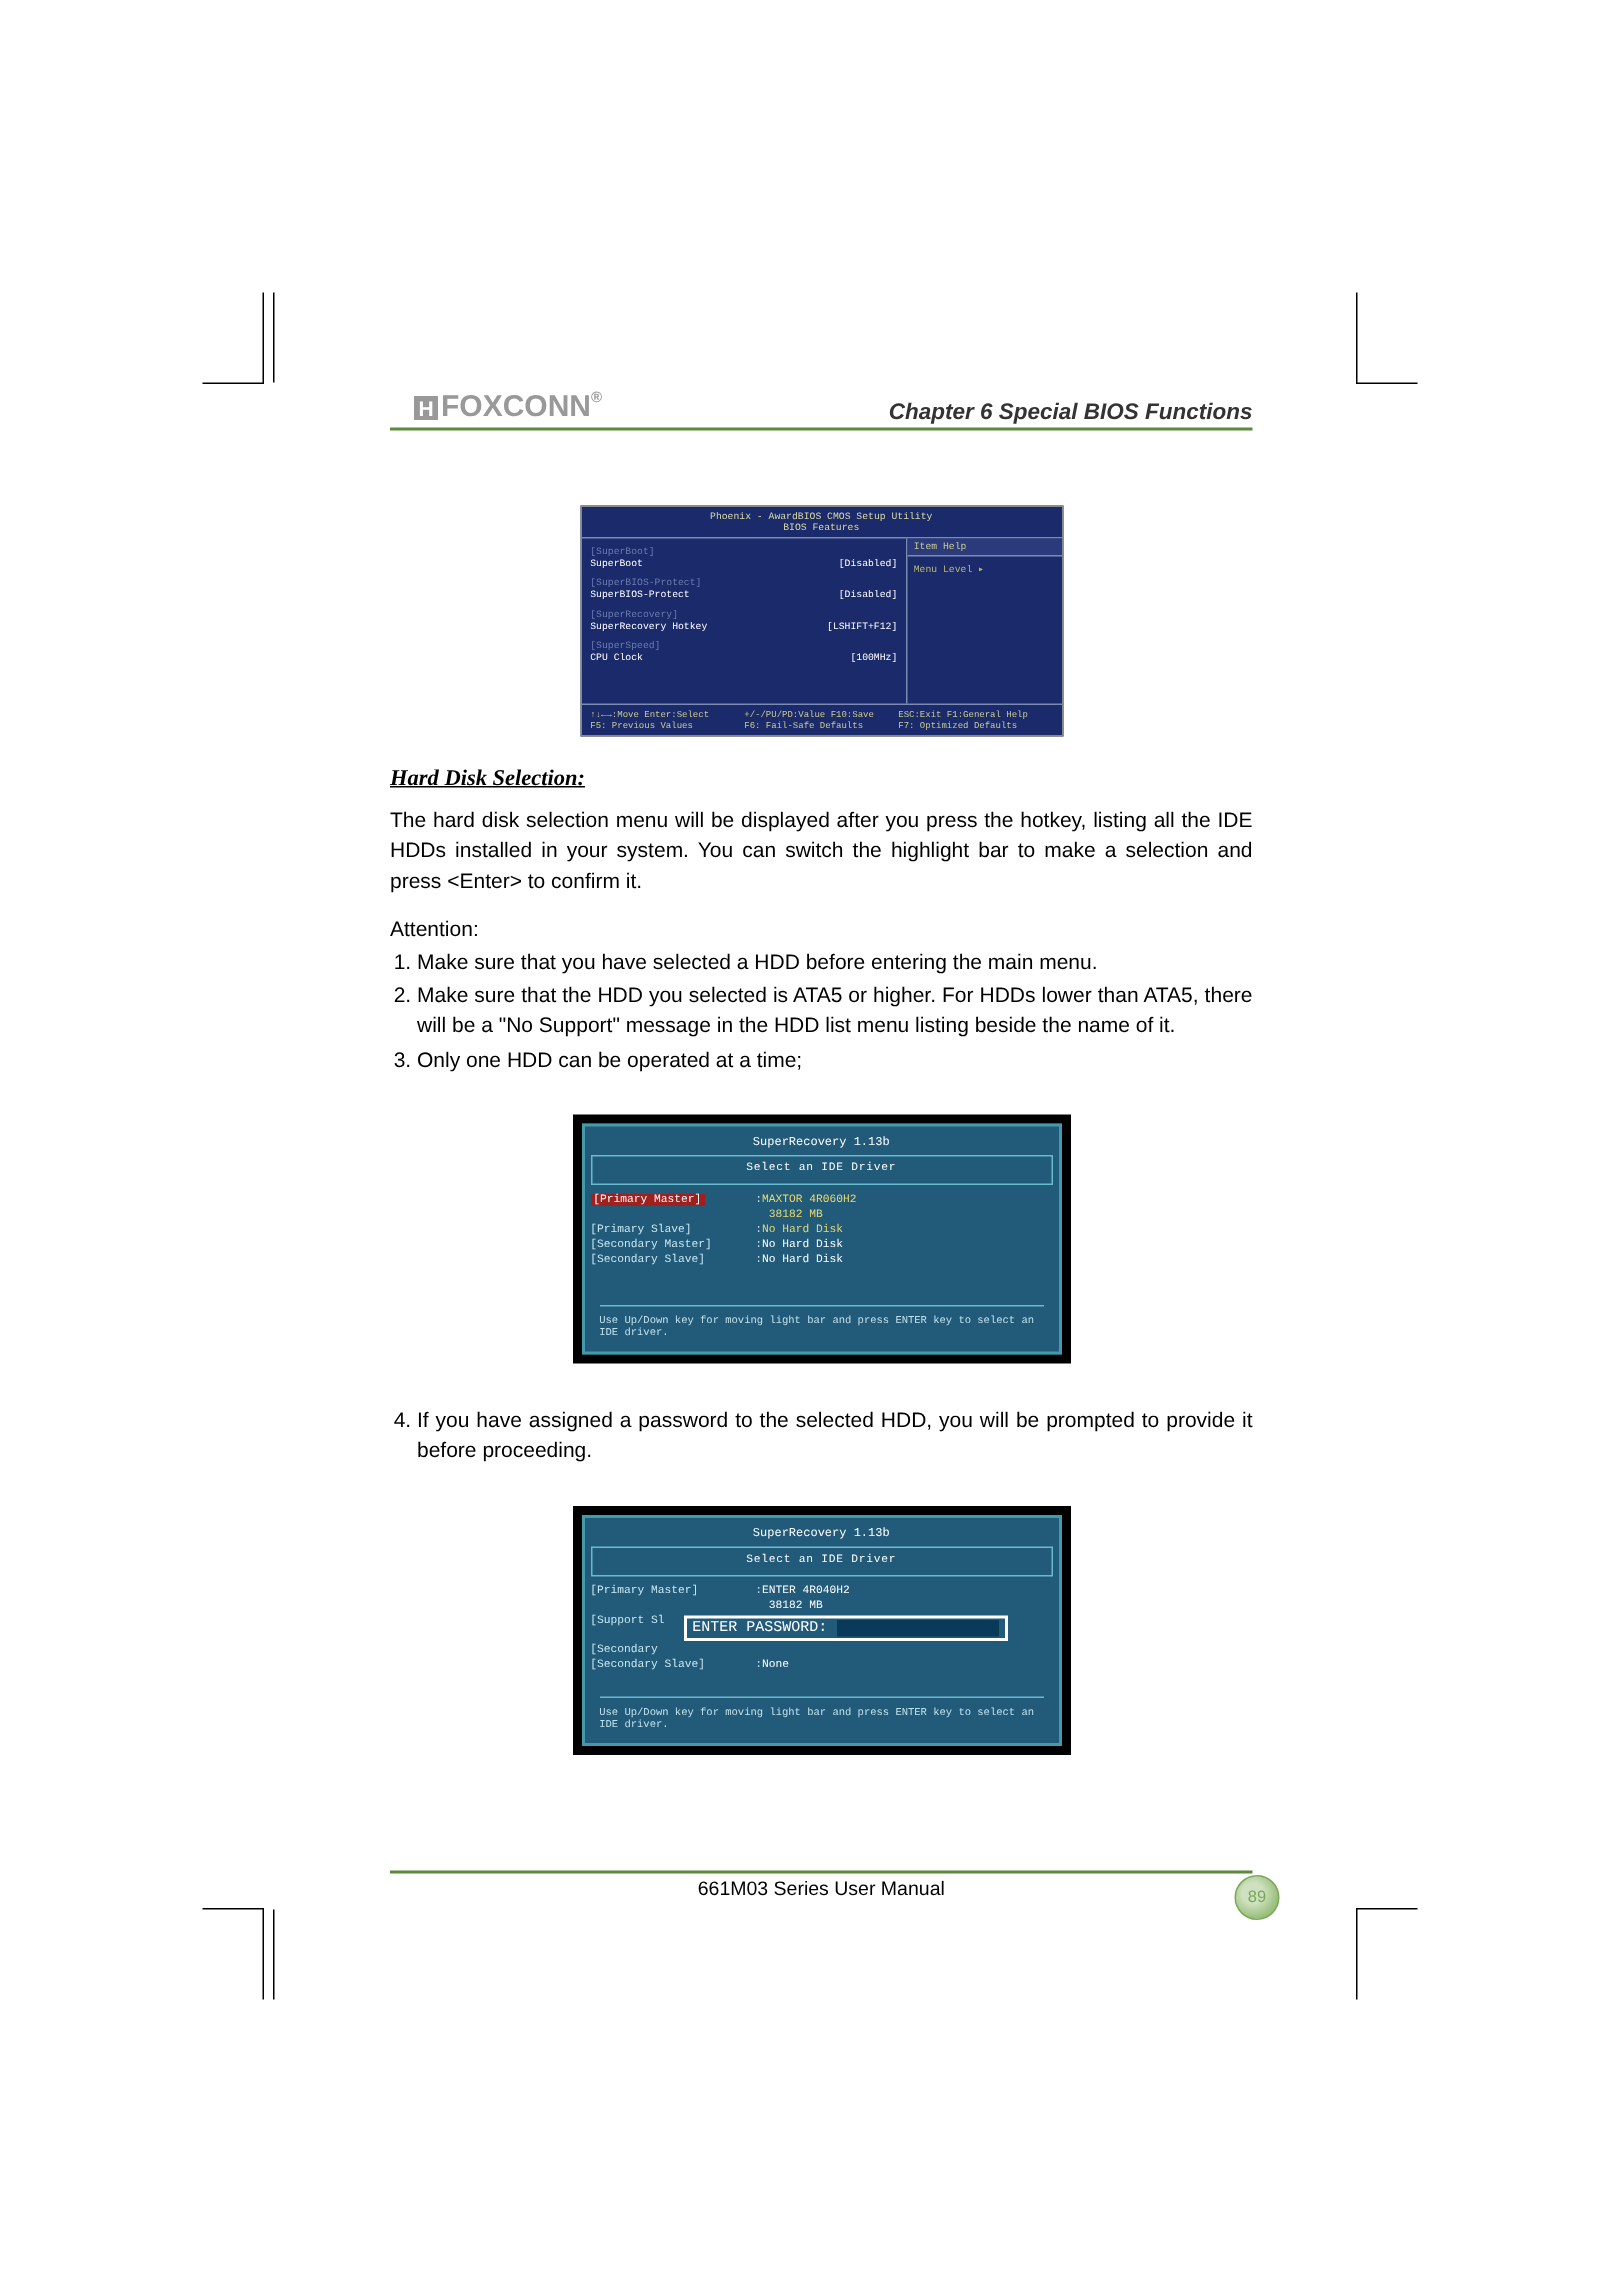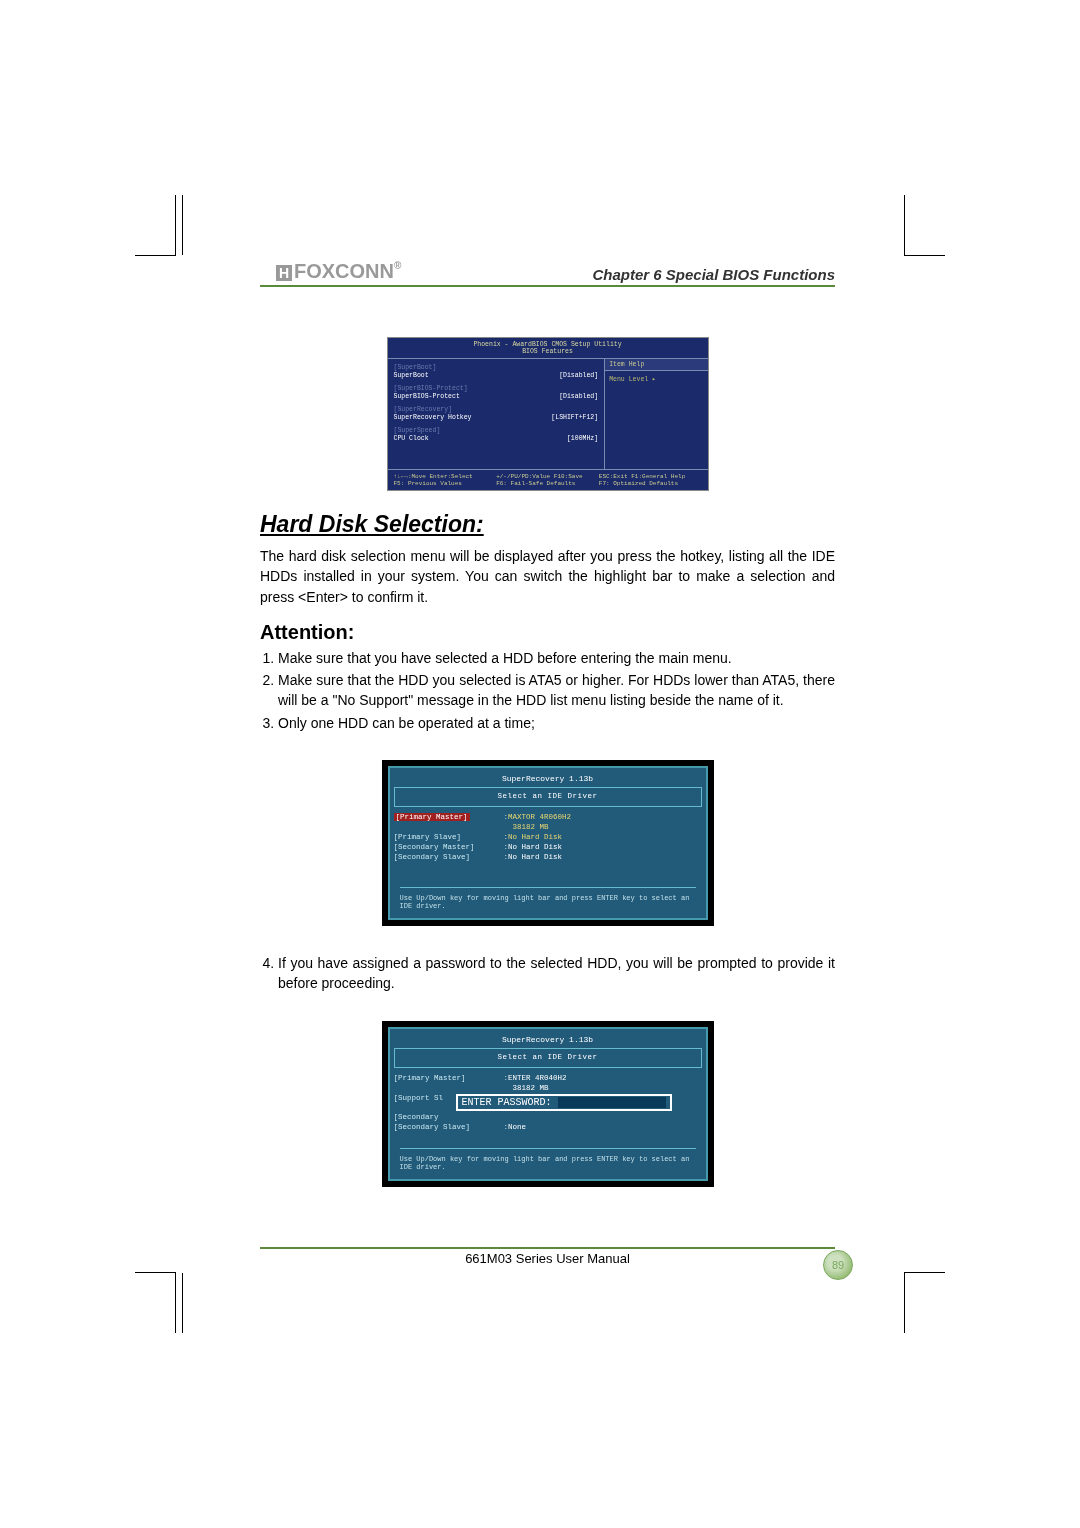--- a/index.html
+++ b/index.html
@@ -75,23 +75,23 @@
   .bios-right { flex: 1; border-left: 1px solid #7a8ab0; }
   .bios-right-h { background: #2a3a7a; color: #c8c890; padding: 2px 4px; border-bottom: 1px solid #7a8ab0; }
   .bios-right-b { padding: 4px; color: #b8b870; }
   .bios-row { display: flex; justify-content: space-between; color: #fff; margin: 1px 0;}
   .bios-row .lab { color: #fff; }
   .bios-row .labsec { color: #6a7ab0; }
   .bios-row .val { color: #fff; }
   .bios-footer { display: flex; padding: 3px 6px; color: #c8c890; font-size: 6px; justify-content: space-between; flex-wrap: wrap;}
   .bios-footer > span { flex: 1 0 33%; }
 
-  .h2 { font-style: italic; font-weight: bold; font-size: 23px; text-decoration: underline; margin: 8px 0; }
+  .h2 { font-style: italic; font-weight: bold; font-size: 15px; text-decoration: underline; margin: 8px 0; font-family: Liberation Serif, serif; }
   .body-text { font-size: 14px; line-height: 1.45; text-align: justify; margin: 6px 0; }
-  .h3 { font-weight: bold; font-size: 20px; margin: 14px 0 4px 0; }
+  .h3 { font-weight: normal; font-size: 14px; margin: 14px 0 4px 0; }
   .list { margin: 0 0 0 18px; padding: 0; }
   .list li { font-size: 14px; line-height: 1.45; text-align: justify; margin-bottom: 2px; }
 
   .sr-screen {
     margin: 27px auto;
     width: 320px;
     background: #000;
     padding: 6px;
     font-family: "Courier New", monospace;
   }

